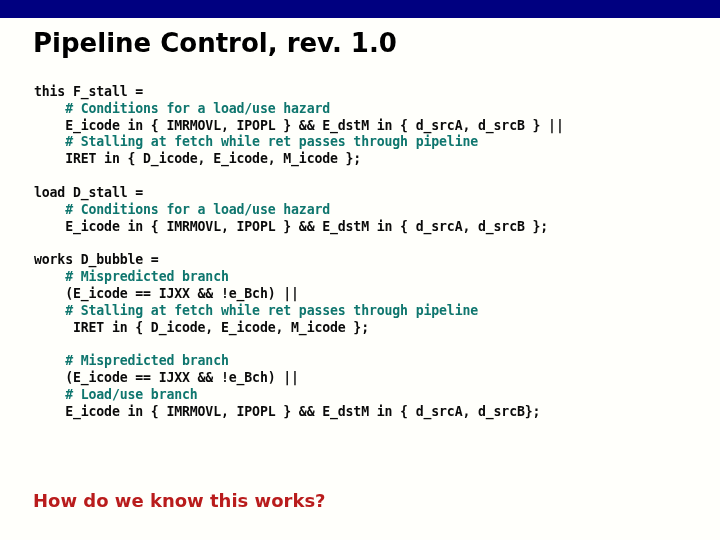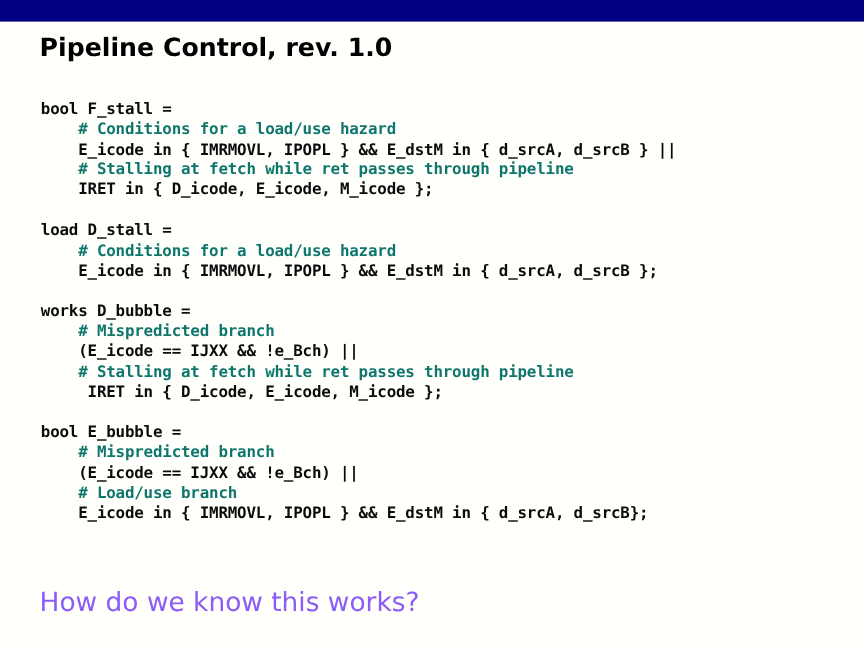--- a/index.html
+++ b/index.html
@@ -26,21 +26,21 @@
     top: 0;
     width: 720px;
     height: 18px;
     background: #000080;
   }
   #slide-title {
     position: absolute;
     left: 33px;
     top: 28px;
     font-family: "DejaVu Sans", "Liberation Sans", sans-serif;
-    font-size: 21px;
+    font-size: 26px;
     font-weight: bold;
     color: #000000;
     letter-spacing: 0px;
     white-space: pre;
   }
   #code-area {
     position: absolute;
     left: 34px;
     top: 84px;
     width: 672px;
@@ -58,57 +58,56 @@
     letter-spacing: -0.15px;
   }
   .code-line.comment {
     color: #0f766e;
   }
   #closing-question {
     position: absolute;
     left: 33px;
     top: 490px;
     font-family: "DejaVu Sans", "Liberation Sans", sans-serif;
-    font-size: 22px;
-    font-weight: normal;
-    color: #8b5cf6;
+    font-size: 18px;
+    font-weight: bold;
+    color: #b91c1c;
     white-space: pre;
   }
 </style>
 </head>
 <body>
 
 <div id="slide">
 
   <div id="top-bar"></div>
 
   <div id="slide-title">Pipeline Control, rev. 1.0</div>
 
   <div id="code-area">
       <div class="code-block">
-        <div class="code-line">bool F_stall =</div>
+        <div class="code-line">this F_stall =</div>
         <div class="code-line comment">    # Conditions for a load/use hazard</div>
         <div class="code-line">    E_icode in { IMRMOVL, IPOPL } &amp;&amp; E_dstM in { d_srcA, d_srcB } ||</div>
         <div class="code-line comment">    # Stalling at fetch while ret passes through pipeline</div>
         <div class="code-line">    IRET in { D_icode, E_icode, M_icode };</div>
       </div>
       <div class="code-block">
         <div class="code-line">load D_stall =</div>
         <div class="code-line comment">    # Conditions for a load/use hazard</div>
         <div class="code-line">    E_icode in { IMRMOVL, IPOPL } &amp;&amp; E_dstM in { d_srcA, d_srcB };</div>
       </div>
       <div class="code-block">
         <div class="code-line">works D_bubble =</div>
         <div class="code-line comment">    # Mispredicted branch</div>
         <div class="code-line">    (E_icode == IJXX &amp;&amp; !e_Bch) ||</div>
         <div class="code-line comment">    # Stalling at fetch while ret passes through pipeline</div>
         <div class="code-line">     IRET in { D_icode, E_icode, M_icode };</div>
       </div>
       <div class="code-block">
-        <div class="code-line">bool E_bubble =</div>
         <div class="code-line comment">    # Mispredicted branch</div>
         <div class="code-line">    (E_icode == IJXX &amp;&amp; !e_Bch) ||</div>
         <div class="code-line comment">    # Load/use branch</div>
         <div class="code-line">    E_icode in { IMRMOVL, IPOPL } &amp;&amp; E_dstM in { d_srcA, d_srcB};</div>
       </div>
     </div>
 
   <div id="closing-question">How do we know this works?</div>
 
 </div>

